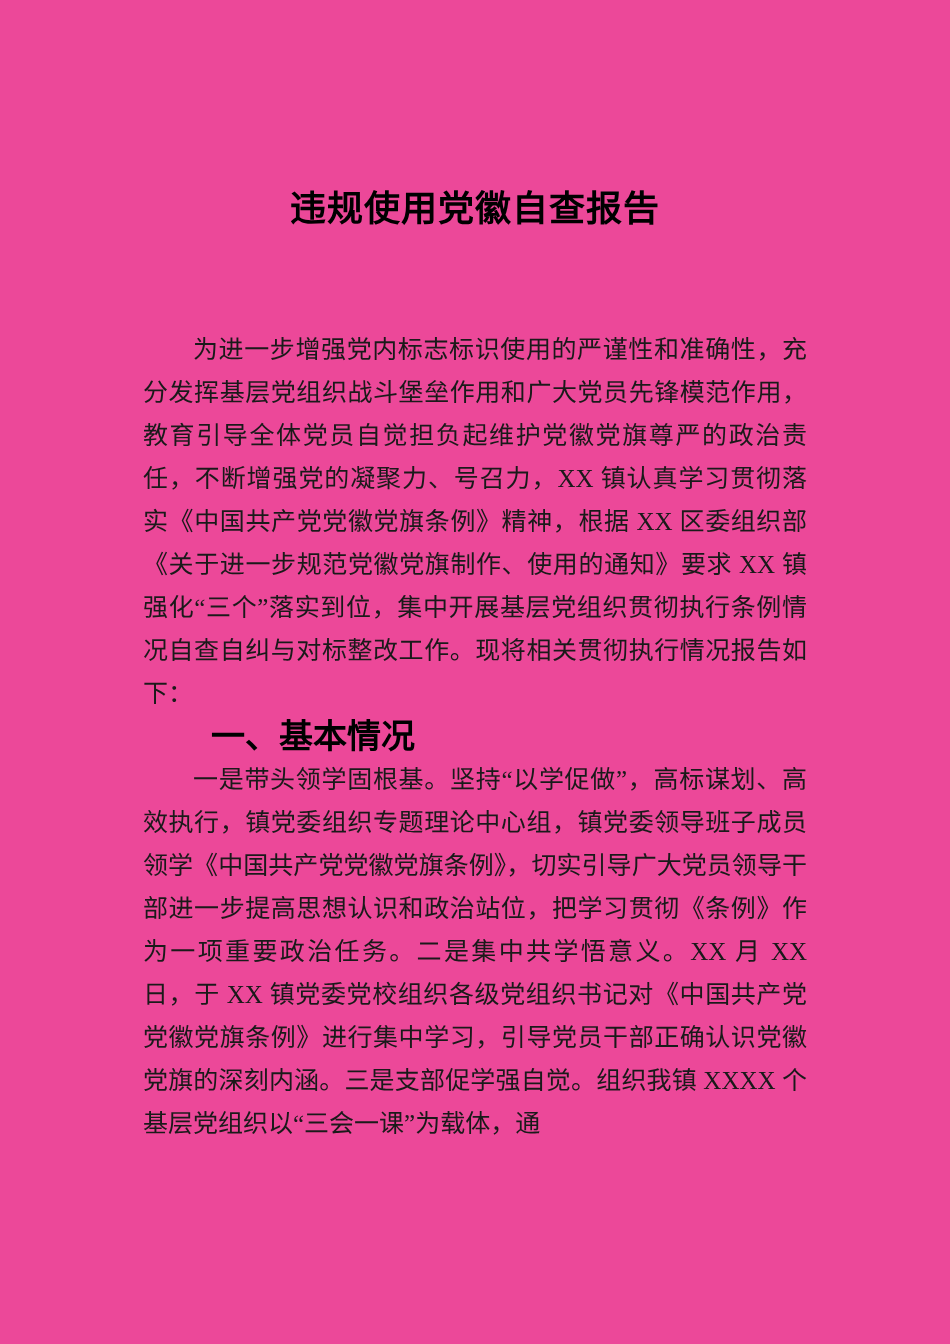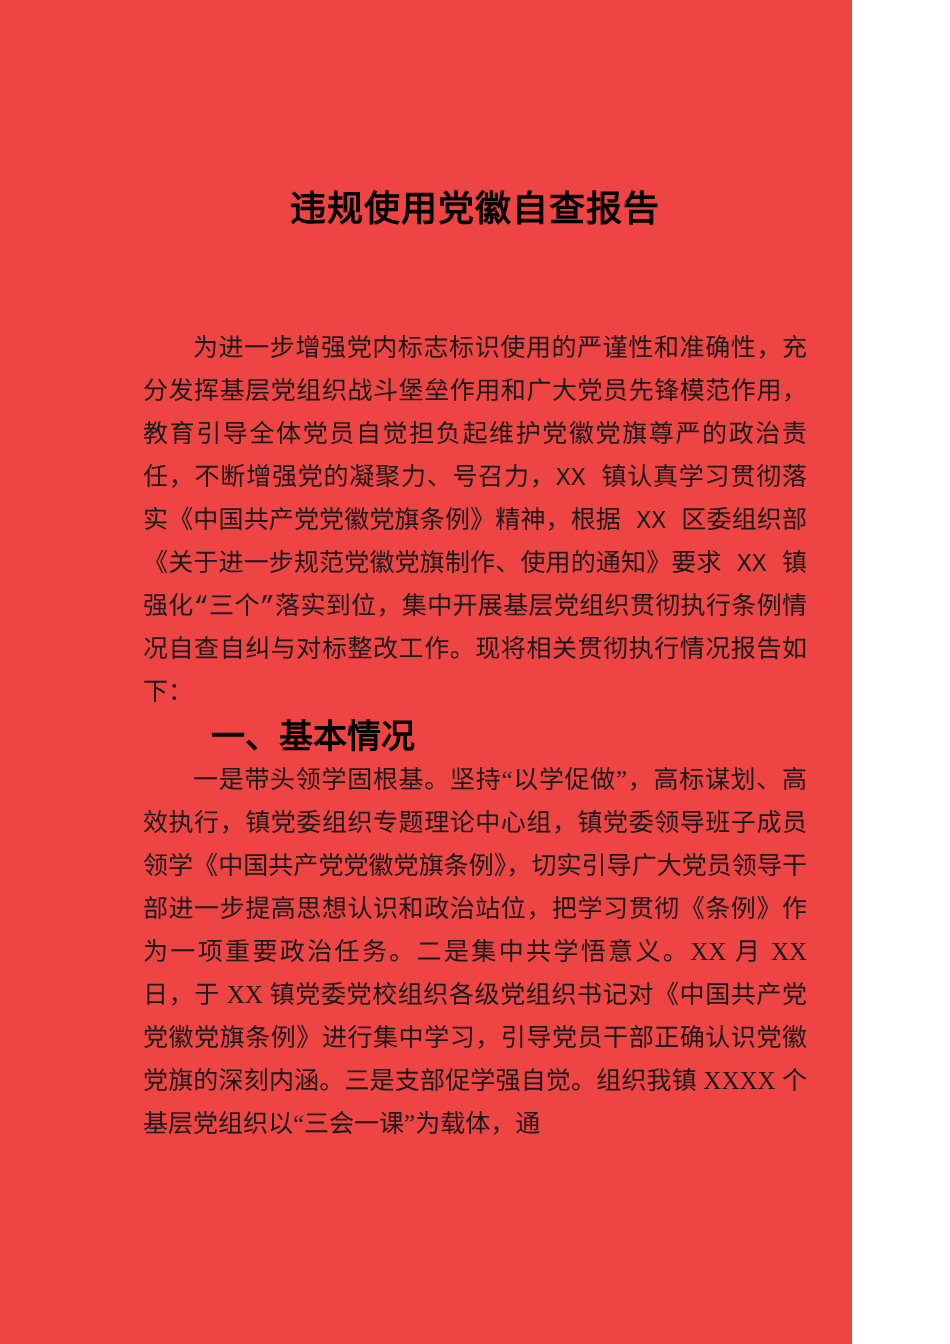--- a/index.html
+++ b/index.html
@@ -2,23 +2,23 @@
 <html lang="zh-CN"><head>
 <meta charset="utf-8">
 <style>
   html, body {
     margin: 0;
     padding: 0;
     background: #ffffff;
   }
   .page {
     position: relative;
-    width: 852px;
+    width: 950px;
     height: 1344px;
-    background: #ef4444;
+    background: #ec4899;
     overflow: hidden;
     color: #000000;
     font-family: "Liberation Serif", "DejaVu Serif", serif;
   }
   .content {
     margin: 0 143px;
     width: 664px;
   }
   .doc-title {
     margin: 0;
@@ -37,21 +37,20 @@
     font-size: 25px;
     line-height: 43px;
     text-align: justify;
     text-indent: 2em;
     font-weight: normal;
     color: #1a1a1a;
     font-family: "Liberation Serif", "DejaVu Serif", serif;
   }
   .para.first {
     margin-top: 95px;
-    font-family: Liberation Mono, monospace;
   }
   .heading-1 {
     font-size: 34px;
     line-height: 43px;
     font-weight: bold;
     text-indent: 2em;
     color: #000000;
     font-family: "Liberation Sans", "DejaVu Sans", sans-serif;
   }
   .heading-2 {

